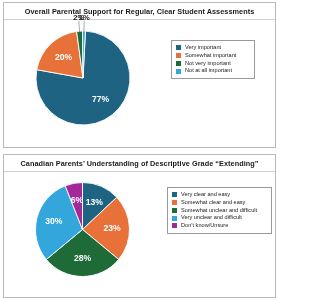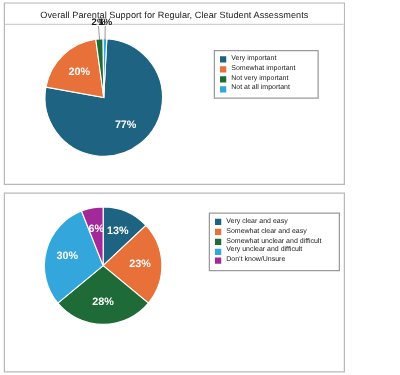--- a/index.html
+++ b/index.html
@@ -37,21 +37,21 @@
     height: 17px;
     border-bottom: 1px solid #d0d0d0;
     display: flex;
     align-items: center;
     justify-content: center;
     background: #ffffff;
     box-sizing: border-box;
   }
   .panel-title {
     font-size: 7.3px;
-    font-weight: normal;
+    font-weight: bold;
     color: #1a1a1a;
     letter-spacing: 0.05px;
     white-space: nowrap;
   }
 
   .panel-body {
     position: relative;
     width: 100%;
     height: calc(100% - 17px);
     box-sizing: border-box;
@@ -161,20 +161,23 @@
             <span class="legend-swatch" style="background: rgb(51, 167, 220);"></span>
             <span class="legend-text">Not at all important</span>
           </div>
         </div>
 
     </div>
   </div>
 
   <div class="panel" id="panel-bottom">
 
+    <div class="panel-title-bar">
+      <div class="panel-title">Canadian Parents’ Understanding of Descriptive Grade “Extending”</div>
+    </div>
 
     <div class="panel-body">
 
       <div class="pie-wrap" id="pie-wrap-bottom">
         <svg class="pie-svg" id="svg-bottom" viewBox="0 0 105 105">
             <path d="M 52.5 52.5 L 52.5 5.5 A 47 47 0 0 1 86.76152548880634 20.326286021351635 Z" fill="#1F6383" stroke="#ffffff" stroke-width="0.9"></path>
             <text class="slice-label" x="64.25954904169586" y="25.325285533497322">13%</text>
             <path d="M 52.5 52.5 L 86.76152548880634 20.326286021351635 A 47 47 0 0 1 88.7141224104621 82.45892751818842 Z" fill="#E8713A" stroke="#ffffff" stroke-width="0.9"></path>
             <text class="slice-label" x="82.09538925242931" y="51.569927423696626">23%</text>
             <path d="M 52.5 52.5 L 88.7141224104621 82.45892751818842 A 47 47 0 0 1 16.28587758953791 82.45892751818843 Z" fill="#1E6B38" stroke="#ffffff" stroke-width="0.9"></path>

